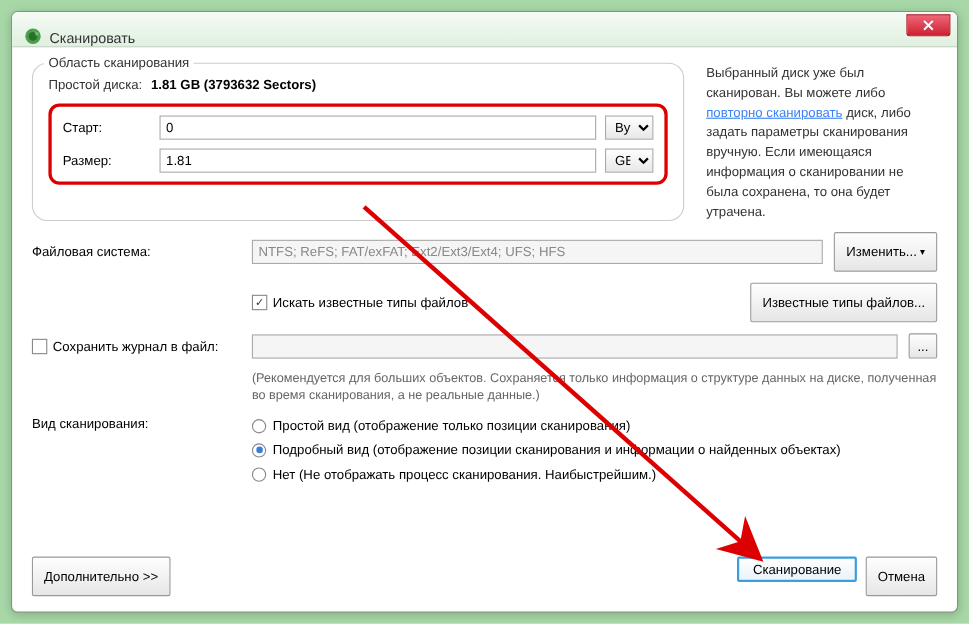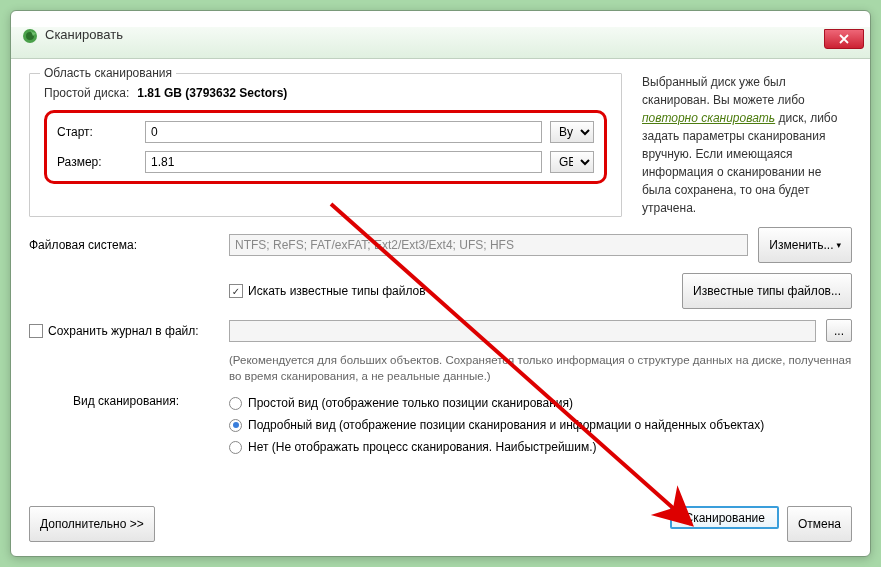--- a/index.html
+++ b/index.html
@@ -19,24 +19,23 @@
       box-shadow: 0 2px 10px rgba(0,0,0,0.2);
       height: 547px;
       display: flex;
       flex-direction: column;
     }
     .titlebar {
       background: linear-gradient(to bottom, #f5fbf5, #e0f0e0);
       border-bottom: 1px solid #c0d0c0;
       height: 32px;
       display: flex;
-      align-items: flex-start;
+      align-items: flex-end;
       padding: 0 10px 0 10px;
       position: relative;
-      margin-top: 16px;
     }
     .titlebar-icon {
       width: 18px; height: 18px;
       margin-right: 6px;
       display: flex; align-items: center; justify-content: center;
     }
     .titlebar-title { font-size: 13px; color: #333; }
     .close-btn {
       position: absolute;
       right: 6px; top: 2px;
@@ -51,42 +50,42 @@
     .content {
       flex: 1;
       padding: 14px 18px;
       display: flex;
       flex-direction: column;
       gap: 10px;
       position: relative;
     }
     .groupbox {
       border: 1px solid #ccc;
-      border-radius: 1px;
+      border-radius: 14px;
       padding: 12px 14px 14px;
       position: relative;
     }
     .groupbox-title {
       position: absolute;
       top: -8px; left: 10px;
       background: #fff;
       padding: 0 4px;
       color: #333;
     }
     .top-row {
       display: flex;
       gap: 20px;
     }
     .scan-area-left { flex: 1; }
     .info-text {
       width: 210px;
       color: #333;
       line-height: 1.5;
     }
-    .info-text a { color: #4d7c0f; text-decoration: underline; cursor: pointer; font-style: italic; }
+    .info-text a { color: #3b82f6; text-decoration: underline; cursor: pointer; }
     .disk-size-row {
       display: flex; gap: 8px; margin-bottom: 10px;
     }
     .disk-size-label { color: #333; }
     .disk-size-value { font-weight: bold; }
     .highlight-box {
       border: 3px solid #d00;
       border-radius: 10px;
       padding: 8px 10px;
       display: flex; flex-direction: column; gap: 8px; justify-content: space-between;
@@ -163,21 +162,21 @@
     .bottom-row {
       display: flex; justify-content: space-between; align-items: center;
       margin-top: auto;
     }
     .btn-primary {
       border: 2px solid #3a9edb;
       background: linear-gradient(to bottom, #fefefe, #eaf4fb);
       padding: 4px 12px;
     }
     .arrow-svg { position: absolute; top: 135px; left: 310px; pointer-events: none; z-index: 10; }
-    .scan-view-row { display: flex; align-items: flex-start; gap: 10px; margin-left: 44px; }
+    .scan-view-row { display: flex; align-items: flex-start; gap: 10px; }
   </style>
 </head>
 <body>
 
 <div class="window">
   <div class="titlebar">
     <span class="titlebar-icon">
       <svg width="18" height="18" viewBox="0 0 18 18">
           <circle cx="9" cy="9" r="7" fill="#4aa04a"></circle>
           <circle cx="9" cy="9" r="4" fill="#2a702a"></circle>

